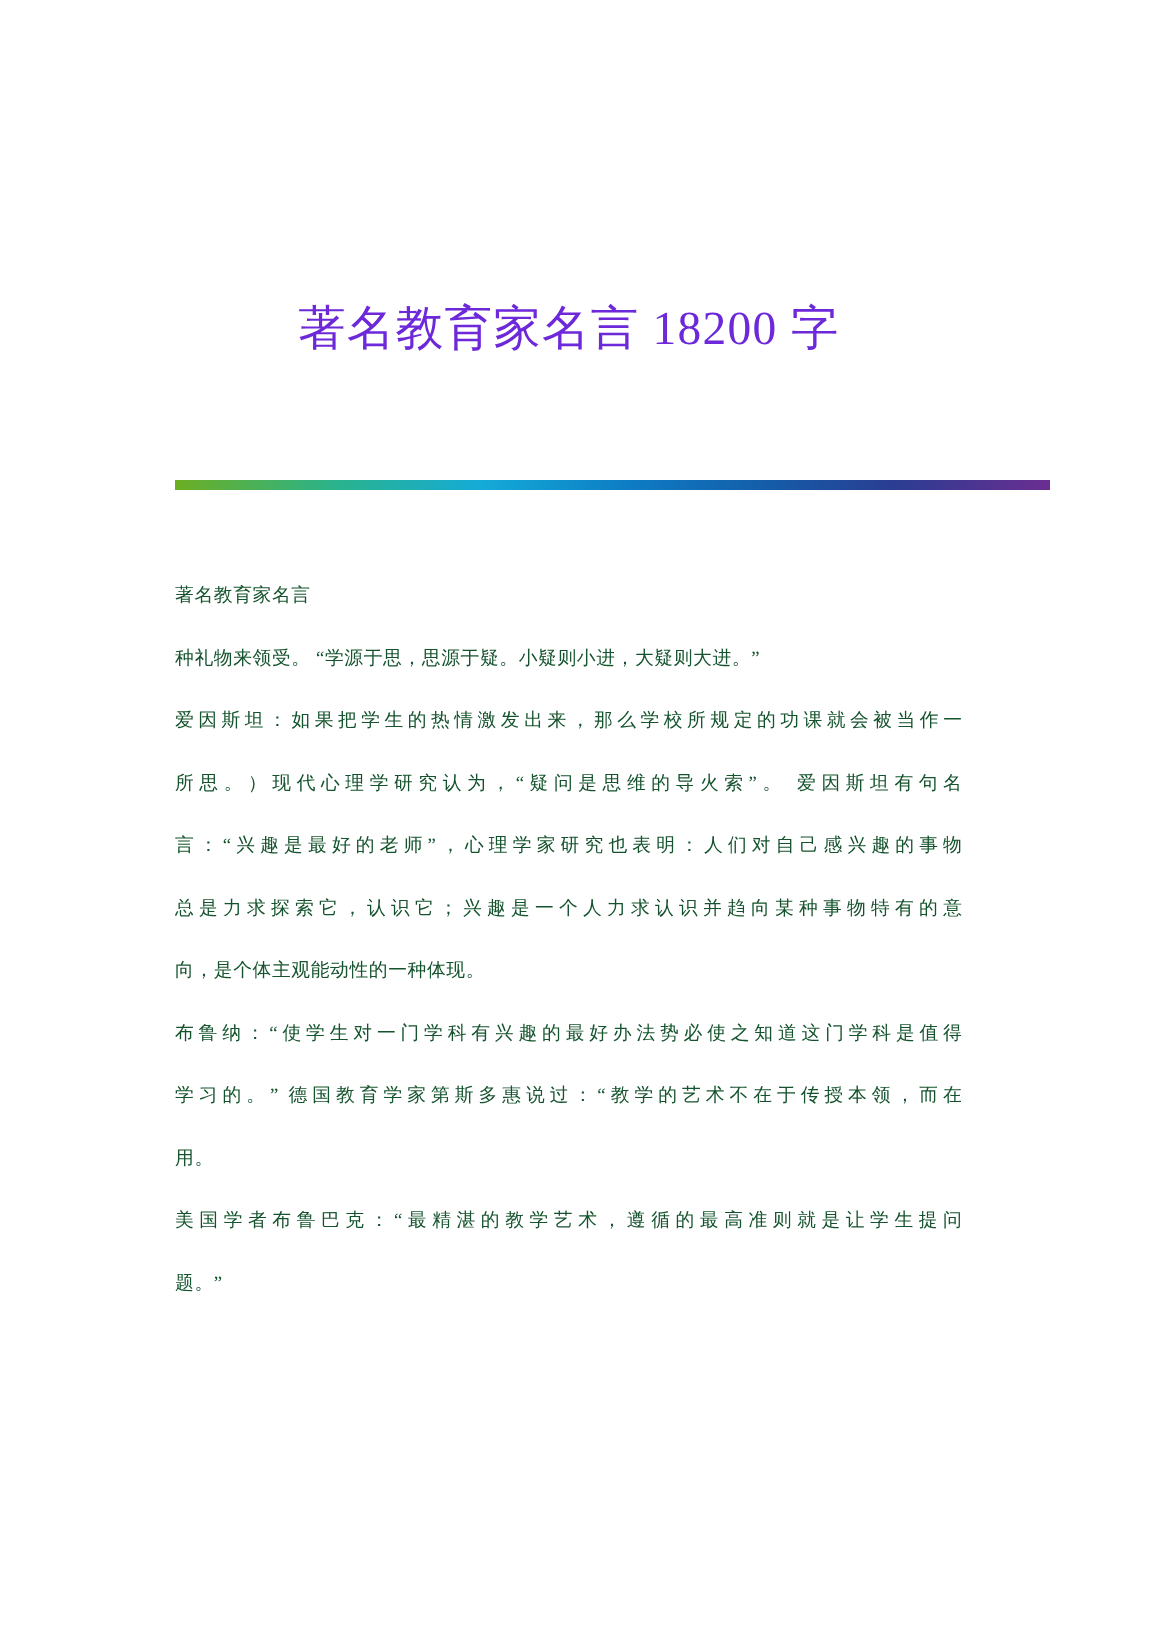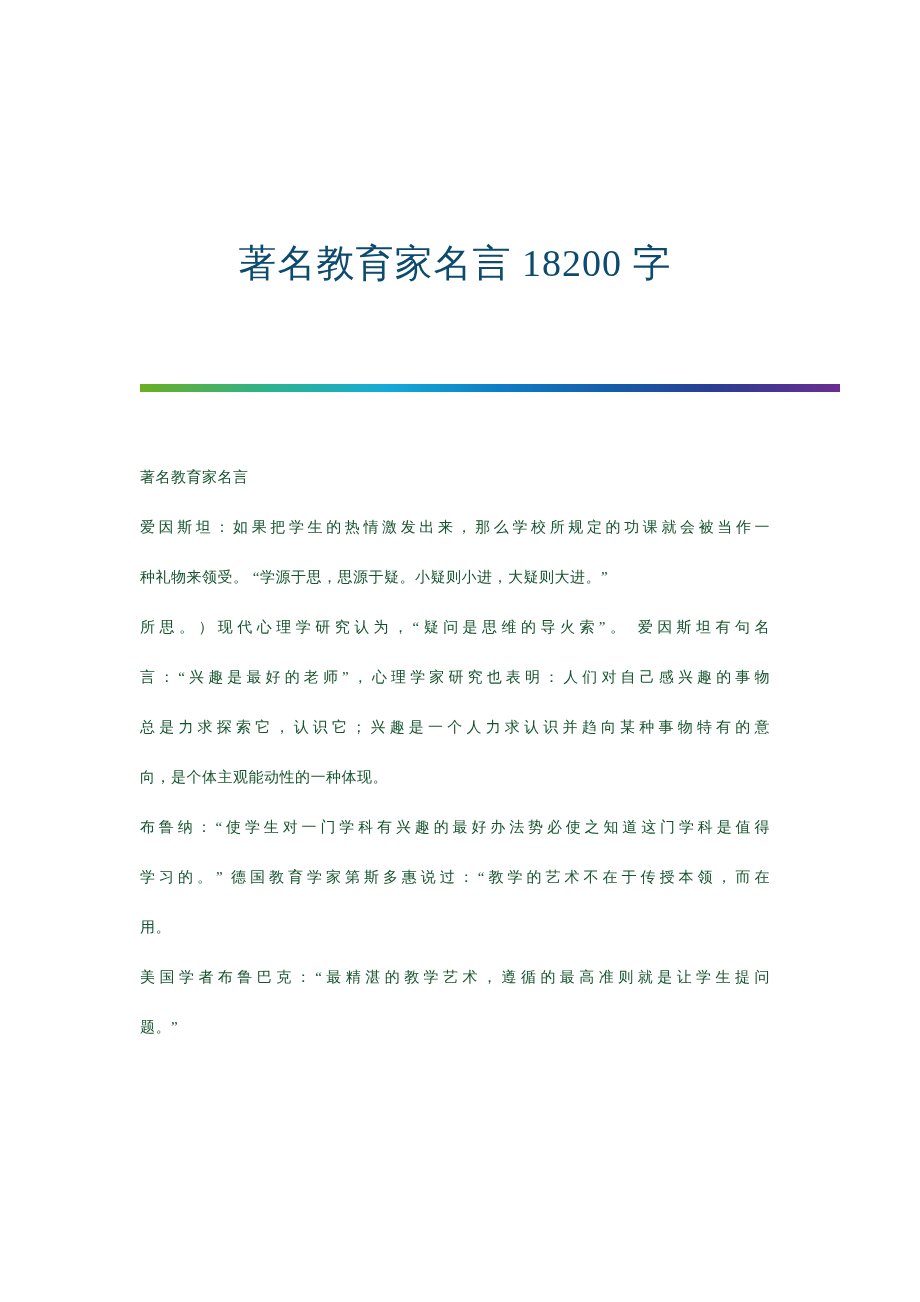--- a/index.html
+++ b/index.html
@@ -17,21 +17,21 @@
   }
   .doc-title {
     position: absolute;
     left: 140px;
     top: 216px;
     width: 630px;
     text-align: center;
     font-size: 38px;
     line-height: 44px;
     font-weight: 400;
-    color: #0c4a6e;
+    color: #6d28d9;
     letter-spacing: 1px;
     white-space: nowrap;
   }
   .accent-bar {
     position: absolute;
     left: 140px;
     top: 384px;
     width: 700px;
     height: 8px;
     
@@ -61,22 +61,22 @@
 </head>
 <body>
 
 <div class="page">
   <h1 class="doc-title">著名教育家名言 18200 字</h1>
 
   <div class="accent-bar" style="background: linear-gradient(90deg, rgb(108, 174, 34) 0%, rgb(43, 179, 139) 18%, rgb(20, 171, 216) 35%, rgb(13, 124, 196) 52%, rgb(21, 92, 168) 68%, rgb(42, 61, 146) 82%, rgb(107, 45, 145) 100%);"></div>
 
   <div class="doc-body">
       <div class="line">著名教育家名言</div>
+      <div class="line">种礼物来领受。 “学源于思，思源于疑。小疑则小进，大疑则大进。”</div>
       <div class="line just">爱因斯坦：如果把学生的热情激发出来，那么学校所规定的功课就会被当作一</div>
-      <div class="line">种礼物来领受。 “学源于思，思源于疑。小疑则小进，大疑则大进。”</div>
       <div class="line just">所思。）现代心理学研究认为，“疑问是思维的导火索”。 爱因斯坦有句名</div>
       <div class="line just">言：“兴趣是最好的老师”，心理学家研究也表明：人们对自己感兴趣的事物</div>
       <div class="line just">总是力求探索它，认识它；兴趣是一个人力求认识并趋向某种事物特有的意</div>
       <div class="line">向，是个体主观能动性的一种体现。</div>
       <div class="line just">布鲁纳：“使学生对一门学科有兴趣的最好办法势必使之知道这门学科是值得</div>
       <div class="line just">学习的。” 德国教育学家第斯多惠说过：“教学的艺术不在于传授本领，而在</div>
       <div class="line">用。</div>
       <div class="line just">美国学者布鲁巴克：“最精湛的教学艺术，遵循的最高准则就是让学生提问</div>
       <div class="line">题。”</div>
     </div>

